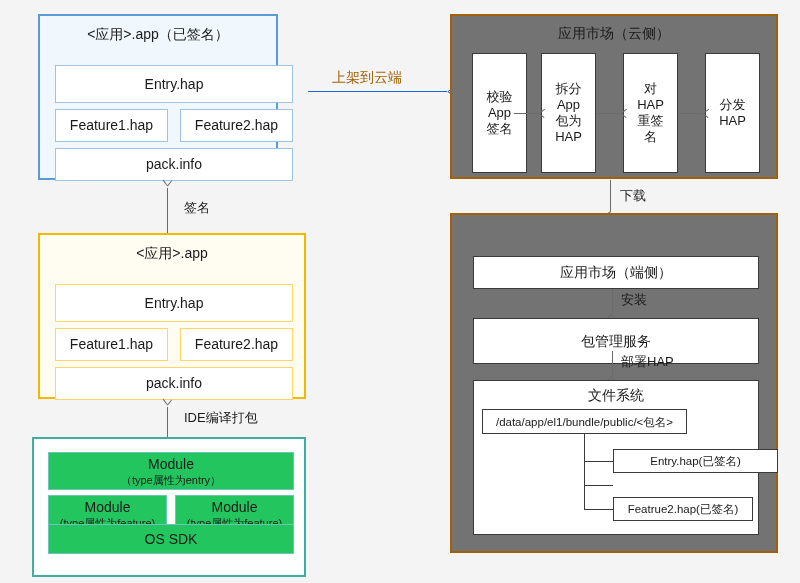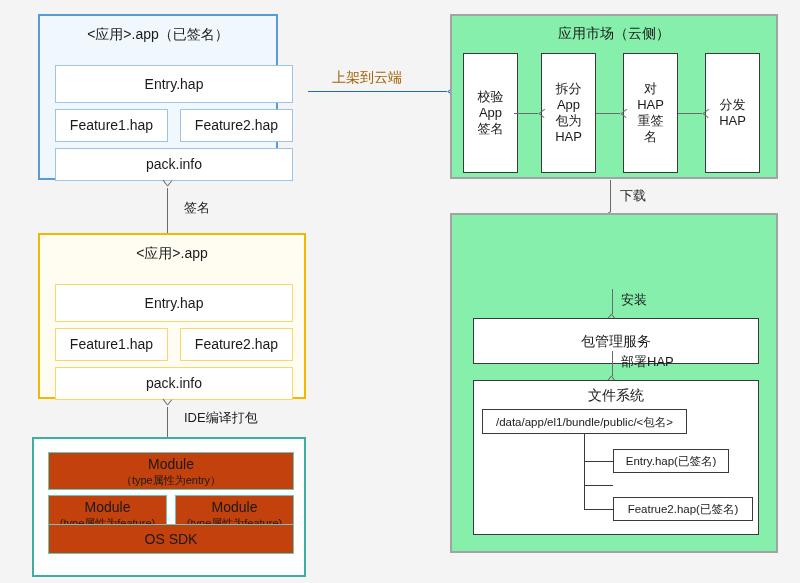--- a/index.html
+++ b/index.html
@@ -19,22 +19,22 @@
   .canvas {
     position: absolute;
     left: 0; top: 0;
     width: 800px; height: 583px;
   }
   .abs { position: absolute; box-sizing: border-box; }
 
   
   .group {
     box-sizing: border-box;
-    border: 2px solid #a3a3a3;
-    background: #86efac;
+    border: 2px solid #a16207;
+    background: #737373;
   }
   .group-title {
     position: absolute;
     left: 0; right: 0;
     text-align: center;
     font-size: 14px;
     line-height: 18px;
     color: #1a1a1a;
   }
 
@@ -57,21 +57,21 @@
     border: 1px solid #ffd666;
     background: #ffffff;
   }
   
   .pkg-teal {
     border: 2px solid #3fae9e;
     background: #fdfffe;
   }
   .pkg-teal .item {
     border: 1px solid #6cc6b8;
-    background: #c2410c;
+    background: #22c55e;
   }
 
   .item {
     box-sizing: border-box;
     display: flex;
     flex-direction: column;
     align-items: center;
     justify-content: center;
     font-size: 14px;
     line-height: 17px;
@@ -215,21 +215,21 @@
 
   <div class="hline blue-line" style="left:308px; top:91px; width:139px;"></div>
   <div class="ahead right blue-head" style="position:absolute; left:448px; top:91px;">
     <span></span>
       <span></span>
   </div>
   <div class="conn-label blue-label" style="left:332px; top:69px; font-size:14px;">上架到云端</div>
 
   <div class="abs group" style="left:450px; top:14px; width:328px; height:165px;">
     <div class="group-title" style="top:8px;">应用市场（云侧）</div>
-    <div class="wbox vert abs" style="left:11px; top:37px; width:55px; height:120px;">
+    <div class="wbox vert abs" style="left:20px; top:37px; width:55px; height:120px;">
       <div>校验
 App
 签名</div>
     </div>
     <div class="wbox vert abs" style="left:89px; top:37px; width:55px; height:120px;">
       <div>拆分
 App
 包为
 HAP</div>
     </div>
@@ -265,20 +265,23 @@
 
   <div class="vline" style="left:610px; top:180px; height:32px;"></div>
   <div class="ahead down" style="position:absolute; left:610px; top:212px;">
       <span></span>
       <span></span>
     </div>
   <div class="conn-label" style="left:620px; top:188px;">下载</div>
 
   <div class="abs group" style="left:450px; top:213px; width:328px; height:340px;">
 
+    <div class="wbox abs" style="left:21px; top:41px; width:286px; height:33px;">
+      <div>应用市场（端侧）</div>
+    </div>
 
     <div class="vline" style="left:160px; top:74px; height:25px;"></div>
     <div class="ahead down" style="position:absolute; left:160px; top:99px;">
         <span></span>
         <span></span>
       </div>
     <div class="conn-label" style="left:169px; top:77px;">安装</div>
 
     <div class="wbox abs" style="left:21px; top:103px; width:286px; height:46px;">
       <div>包管理服务</div>
@@ -297,21 +300,21 @@
       <div class="wbox small abs" style="left:8px; top:28px; width:205px; height:25px;">
         <div>/data/app/el1/bundle/public/&lt;包名&gt;</div>
       </div>
 
       <div class="vline" style="left:110px; top:53px; height:75px; border-left-color:#3a3a3a;"></div>
 
       <div class="hline" style="left:110px; top:80px; width:29px; border-top-color:#3a3a3a;"></div>
       <div class="hline" style="left:110px; top:104px; width:29px; border-top-color:#3a3a3a;"></div>
       <div class="hline" style="left:110px; top:128px; width:29px; border-top-color:#3a3a3a;"></div>
 
-      <div class="wbox small abs" style="left:139px; top:68px; width:116px; height:24px;text-align:center;">
+      <div class="wbox small abs" style="left:139px; top:68px; width:165px; height:24px;text-align:center;">
         <div>Entry.hap(已签名)</div>
       </div>
       <div class="wbox small abs" style="left:139px; top:116px; width:140px; height:24px;">
         <div>Featrue2.hap(已签名)</div>
       </div>
     </div>
   </div>
 
 </div>
 

